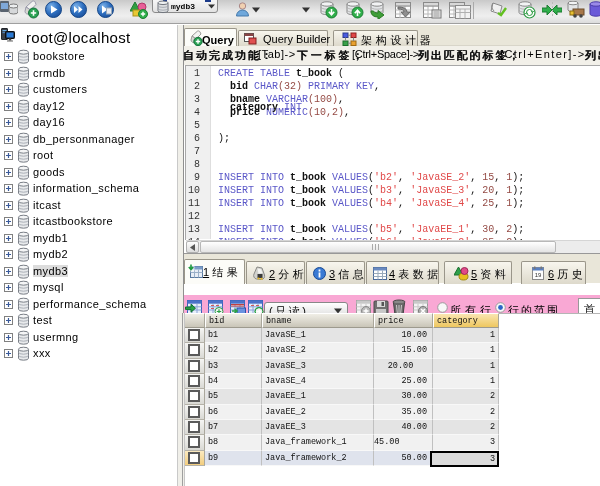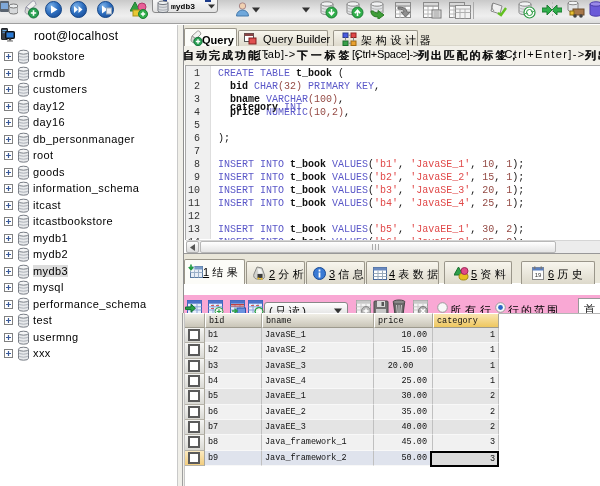--- a/index.html
+++ b/index.html
@@ -196,21 +196,21 @@
 <div class="abs" id="tree">
 <svg class="abs" style="left:1px;top:3px" width="14" height="14" viewBox="0 0 14 14">
 <rect x="0.5" y="0.5" width="6" height="11" rx="0.5" fill="#3a3f46" stroke="#23272c"></rect>
 <rect x="1.5" y="2" width="4" height="1.2" fill="#6ab0e8"></rect>
       <rect x="1.5" y="4" width="4" height="1.2" fill="#4a80b8"></rect>
 <rect x="4.5" y="3.5" width="9" height="7" rx="0.8" fill="#1a1d22" stroke="#0c0e10"></rect>
 <rect x="5.5" y="4.5" width="7" height="5" fill="#2a7ad4"></rect>
 <path d="M8 10.5 h2 l0.5 2 h-3 z" fill="#444"></path>
 <rect x="6" y="12.5" width="6" height="1" fill="#666"></rect>
 </svg>
-<div class="abs" style="left:34px;top:4px;font-size:12px;letter-spacing:0.3px">root@localhost</div>
+<div class="abs" style="left:26px;top:4px;font-size:15px;letter-spacing:0.3px">root@localhost</div>
 <div class="titem" style="top:23.0px">
       <svg class="abs" style="left:4px;top:4px" width="9" height="9" viewBox="0 0 9 9">
 <rect x="0.5" y="0.5" width="8" height="8" fill="#fff" stroke="#808080"></rect>
 <path d="M2 4.5 H7 M4.5 2 V7" stroke="#3a5a9a" stroke-width="1.2"></path>
 </svg>
       <svg class="abs" style="left:17px;top:1px" width="13" height="15" viewBox="0 0 13 15">
 <path d="M1.5 3.2 v9 a5 2 0 0 0 10 0 v-9" fill="#e8eaec" stroke="#7a7f87" stroke-width="1"></path>
 <ellipse cx="6.5" cy="3.2" rx="5" ry="2" fill="#f4f5f6" stroke="#7a7f87"></ellipse>
 <path d="M1.5 6.2 a5 2 0 0 0 10 0 M1.5 9.2 a5 2 0 0 0 10 0" fill="none" stroke="#9aa0a8" stroke-width="0.8"></path>
 </svg>
@@ -489,21 +489,20 @@
 <div class="ln" style="top:145px">12</div>
 <div class="ln" style="top:158px">13</div>
 <div class="ln" style="top:171px">14</div>
 </div>
 <div class="cl" style="top:2px"><span class="kw">CREATE TABLE</span> <span class="id">t_book</span> (</div>
 <div class="cl" style="top:15px">  <span class="id">bid</span> <span class="kw">CHAR</span><span class="nu">(32)</span> <span class="kw">PRIMARY KEY</span>,</div>
 <div class="cl" style="top:28px">  <span class="id">bname</span> <span class="kw">VARCHAR</span><span class="nu">(100)</span>,</div>
 <div class="cl" style="top:41px">  <span class="id">price</span> <span class="kw">NUMERIC</span><span class="nu">(10,2)</span>,</div>
 <div class="cl" style="top:36px">  <span class="id">category</span> <span class="kw">INT</span></div>
 <div class="cl" style="top:67px">);</div>
-<div class="cl" style="top:93px"><span class="kw">INSERT INTO</span> <span class="id">t_book</span> <span class="kw">VALUES</span>(<span class="st">'b1'</span>, <span class="st">'JavaSE_1'</span>, <span class="nu">10</span>, <span class="nu">1</span>);</div>
 <div class="cl" style="top:106px"><span class="kw">INSERT INTO</span> <span class="id">t_book</span> <span class="kw">VALUES</span>(<span class="st">'b2'</span>, <span class="st">'JavaSE_2'</span>, <span class="nu">15</span>, <span class="nu">1</span>);</div>
 <div class="cl" style="top:119px"><span class="kw">INSERT INTO</span> <span class="id">t_book</span> <span class="kw">VALUES</span>(<span class="st">'b3'</span>, <span class="st">'JavaSE_3'</span>, <span class="nu">20</span>, <span class="nu">1</span>);</div>
 <div class="cl" style="top:132px"><span class="kw">INSERT INTO</span> <span class="id">t_book</span> <span class="kw">VALUES</span>(<span class="st">'b4'</span>, <span class="st">'JavaSE_4'</span>, <span class="nu">25</span>, <span class="nu">1</span>);</div>
 <div class="cl" style="top:158px"><span class="kw">INSERT INTO</span> <span class="id">t_book</span> <span class="kw">VALUES</span>(<span class="st">'b5'</span>, <span class="st">'JavaEE_1'</span>, <span class="nu">30</span>, <span class="nu">2</span>);</div>
 <div class="cl" style="top:171px"><span class="kw">INSERT INTO</span> <span class="id">t_book</span> <span class="kw">VALUES</span>(<span class="st">'b6'</span>, <span class="st">'JavaEE_2'</span>, <span class="nu">35</span>, <span class="nu">2</span>);</div>
 </div>
 <div class="abs" id="hsb">
 <div class="abs" style="left:0;top:0;width:13px;height:12px;background:linear-gradient(#fdfdfd,#dcdcdc);border:1px solid #b0b0b0;border-radius:2px"></div>
 <svg class="abs" style="left:4px;top:3px" width="5" height="7">
         <path d="M5 0 v7 l-5-3.5 z" fill="#555"></path>
@@ -549,21 +548,21 @@
         <span style="position:absolute;left:22px;top:5px"><u>4</u> <span class="ck">表数据</span></span>
       </div>
 <div class="rtab" style="left:260px;width:68px">
         <svg class="abs" style="left:9px;top:4px" width="15" height="15" viewBox="0 0 15 15">
 <path d="M4.5 1 L9 9 L0 9 z" fill="#2fa04a" stroke="#1a7030"></path>
 <ellipse cx="9.5" cy="10.5" rx="4.5" ry="3.5" fill="#e8c020" stroke="#a08a10"></ellipse>
 <circle cx="10.5" cy="5" r="3.5" fill="#e04a88" stroke="#a02858"></circle>
 </svg>
         <span style="position:absolute;left:26px;top:5px"><u>5</u> <span class="ck">资料</span></span>
       </div>
-<div class="rtab" style="left:337px;width:74px">
+<div class="rtab" style="left:337px;width:65px">
         <svg class="abs" style="left:9px;top:4px" width="14" height="15" viewBox="0 0 14 15">
 <rect x="1.5" y="1.5" width="11" height="12" fill="#fdfdfd" stroke="#8a8a8a"></rect>
 <rect x="1.5" y="1.5" width="11" height="3" fill="#5a80c0"></rect>
 <rect x="3" y="0.5" width="1.5" height="2.5" fill="#777"></rect>
           <rect x="9.5" y="0.5" width="1.5" height="2.5" fill="#777"></rect>
 <text x="7" y="11" font-size="6" text-anchor="middle" fill="#333" font-family="Liberation Sans">19</text>
 </svg>
         <span style="position:absolute;left:26px;top:5px"><u>6</u> <span class="ck">历史</span></span>
       </div>
 </div>
@@ -697,21 +696,21 @@
       </div>
 <div class="cell" style="left:21px;top:106.98px;width:57px;height:15.33px;background:#e4e4e4;padding-left:3px">b7</div>
 <div class="cell" style="left:78px;top:106.98px;width:112px;height:15.33px;background:#e4e4e4;padding-left:3px">JavaEE_3</div>
 <div class="cell" style="left:190px;top:106.98px;width:59px;height:15.33px;background:#e4e4e4;text-align:right;padding-right:5px">40.00</div>
 <div class="cell" style="left:249px;top:106.98px;width:66px;height:15.33px;background:#e4e4e4;text-align:right;padding-right:3px">2</div>
 <div class="cbc" style="left:0;top:122.31px;width:21px;height:15.33px;background:linear-gradient(#f5f5f3,#d9d9d4)">
         <div class="cbx" style="top:1px"></div>
       </div>
 <div class="cell" style="left:21px;top:122.31px;width:57px;height:15.33px;background:#f1f1f1;padding-left:3px">b8</div>
 <div class="cell" style="left:78px;top:122.31px;width:112px;height:15.33px;background:#f1f1f1;padding-left:3px">Java_framework_1</div>
-<div class="cell" style="left:190px;top:122.31px;width:59px;height:15.33px;background:#f1f1f1;text-align:right;padding-right:5px">45.00</div>
+<div class="cell" style="left:190px;top:122.31px;width:59px;height:15.33px;background:#f1f1f1;padding-right:5px">45.00</div>
 <div class="cell" style="left:249px;top:122.31px;width:66px;height:15.33px;background:#f1f1f1;text-align:right;padding-right:3px">3</div>
 <div class="cbc" style="left:0;top:137.64px;width:21px;height:15.33px;background:linear-gradient(#fbeac0,#f2cd7e)">
         <div class="cbx" style="top:1px"></div>
       </div>
 <div class="cell" style="left:21px;top:137.64px;width:57px;height:15.33px;background:#dfe3ed;padding-left:3px">b9</div>
 <div class="cell" style="left:78px;top:137.64px;width:112px;height:15.33px;background:#dfe3ed;padding-left:3px">Java_framework_2</div>
 <div class="cell" style="left:190px;top:137.64px;width:59px;height:15.33px;background:#dfe3ed;text-align:right;padding-right:5px">50.00</div>
 <div class="cell" style="left:246px;top:137.64px;width:69px;height:16px;background:#dcdcdc;border:2px solid #000;text-align:right;padding-right:2px;line-height:12px">3</div>
 </div>
 </div>

